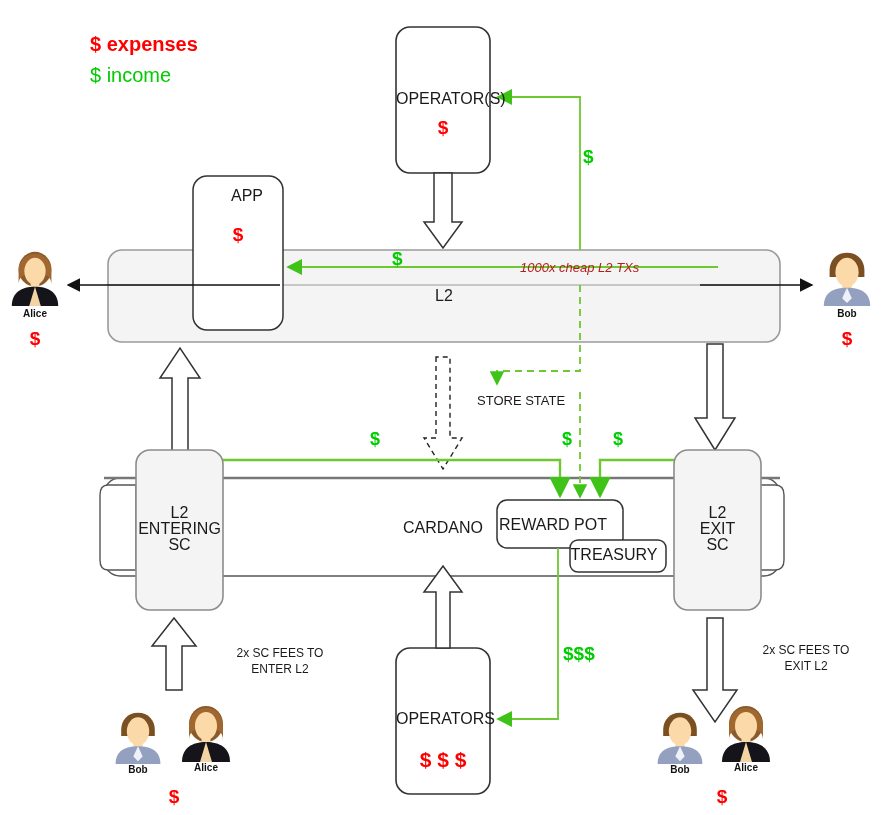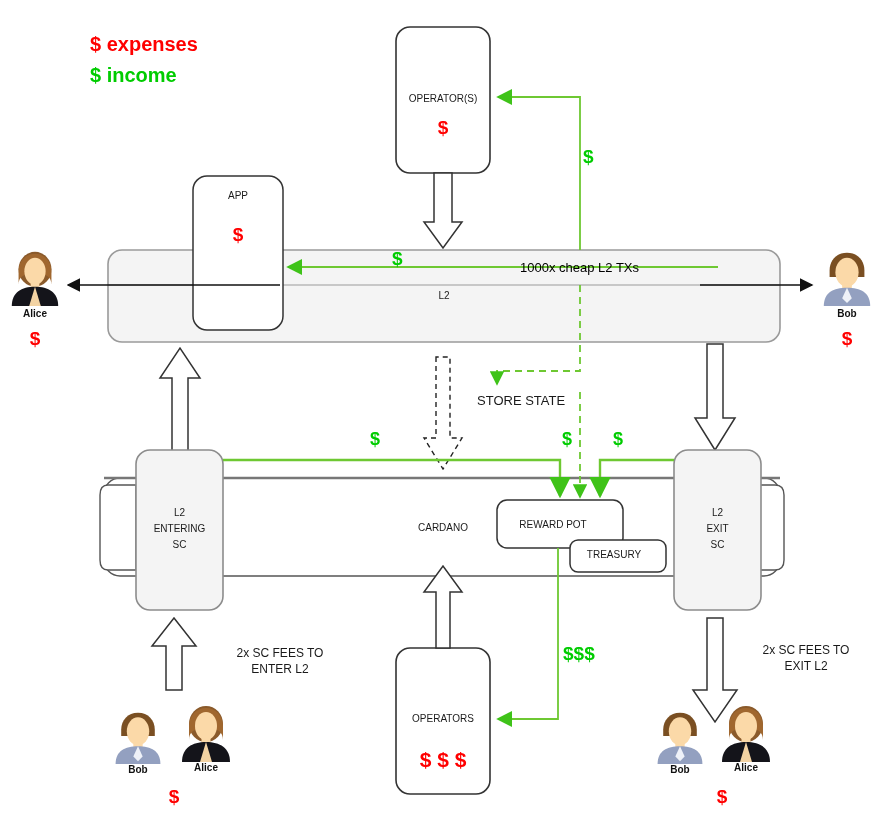--- a/index.html
+++ b/index.html
@@ -3,27 +3,27 @@
 <meta charset="utf-8">
 <style>
   html,body{margin:0;padding:0;background:#fff;}
   body{width:886px;height:815px;position:relative;overflow:hidden;
        font-family:"Liberation Sans","DejaVu Sans",sans-serif;}
   #stage{position:absolute;left:0;top:0;width:886px;height:815px;}
   svg.layer{position:absolute;left:0;top:0;width:886px;height:815px;overflow:visible;}
   .abs{position:absolute;}
   .lbl{font-size:13px;color:#1a1a1a;white-space:nowrap;}
   .legend-exp{font-size:20px;color:#ff0000;font-weight:700;white-space:nowrap;}
-  .legend-inc{font-size:20px;color:#00cc00;font-weight:700;white-space:nowrap;}
+  .legend-inc{font-size:20px;color:#00cc00;font-weight:400;white-space:nowrap;}
   .dollar-red{color:#ff0000;font-size:19px;font-weight:700;white-space:nowrap;}
   .dollar-green{color:#00cc00;font-size:19px;font-weight:700;white-space:nowrap;}
   .dollar-green-sm{color:#00cc00;font-size:18px;font-weight:700;white-space:nowrap;}
-  .txs{font-size:13px;color:#000000;white-space:nowrap;}
+  .txs{font-size:13px;color:#b91c1c;white-space:nowrap;font-style:italic;}
   .person-name{font-size:10px;color:#111;font-weight:700;text-align:center;}
-  .box-txt{font-size:10px;color:#1a1a1a;text-align:center;line-height:16px;}
+  .box-txt{font-size:16px;color:#1a1a1a;text-align:center;line-height:16px;}
   .fee-txt{font-size:12px;color:#1a1a1a;text-align:center;line-height:16px;}
 </style>
 </head>
 <body>
 
 <div id="stage">
 
   <svg class="layer" viewBox="0 0 886 815">
     <defs>
       <marker id="blkArrow" markerWidth="9" markerHeight="9" refX="8" refY="4.5" orient="auto">
@@ -186,21 +186,21 @@
   </div>
   <div class="abs person-name" style="left:716px;top:762px;width:60px;">Alice</div>
   <div class="abs dollar-red" style="left:694px;top:786px;width:56px;text-align:center;">$</div>
 
   <div class="abs legend-exp" style="left:90px;top:33px;">$ expenses</div>
   <div class="abs legend-inc" style="left:90px;top:64px;">$ income</div>
 
   <div class="abs box-txt" style="left:396px;top:91px;width:94px;">OPERATOR(S)</div>
   <div class="abs dollar-red" style="left:396px;top:117px;width:94px;text-align:center;">$</div>
 
-  <div class="abs box-txt" style="left:193px;top:188px;width:90px;">APP</div>
+  <div class="abs box-txt" style="left:193px;top:188px;width:90px;padding-left:9px;">APP</div>
   <div class="abs dollar-red" style="left:193px;top:224px;width:90px;text-align:center;">$</div>
 
   <div class="abs dollar-green" style="left:583px;top:146px;">$</div>
 
   <div class="abs txs" style="left:520px;top:260px;">1000x cheap L2 TXs</div>
   <div class="abs dollar-green" style="left:392px;top:248px;">$</div>
 
   <div class="abs box-txt" style="left:404px;top:288px;width:80px;">L2</div>
 
   <div class="abs lbl" style="left:477px;top:393px;">STORE STATE</div>

